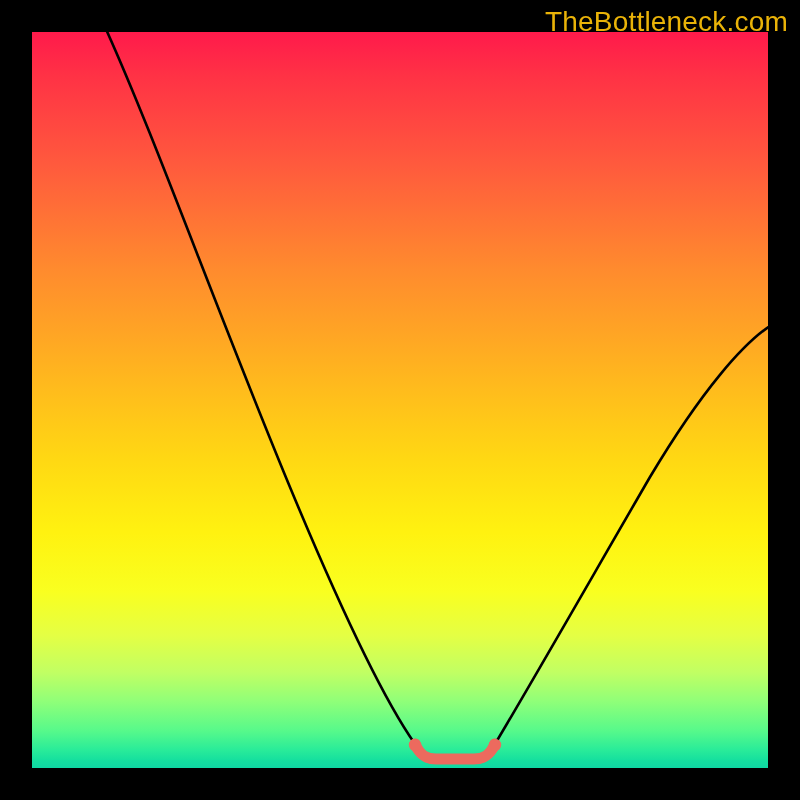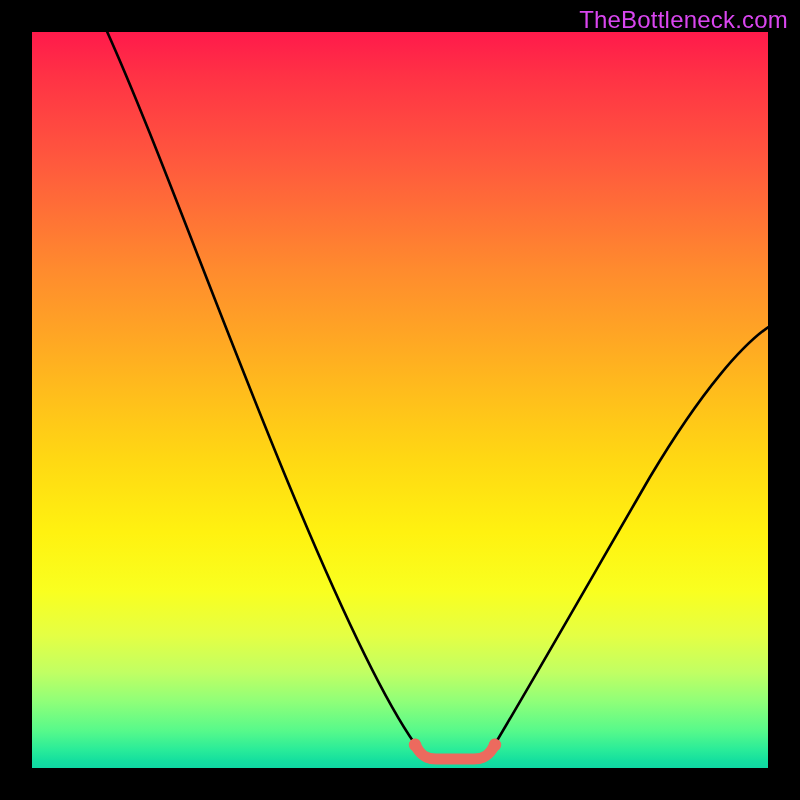--- a/index.html
+++ b/index.html
@@ -56,23 +56,23 @@
     left: 0;
     top: 0;
     width: 736px;
     height: 736px;
   }
   .watermark {
     position: absolute;
     top: 6px;
     right: 12px;
     font-family: Arial, Helvetica, sans-serif;
-    font-size: 24px;
+    font-size: 28px;
     font-weight: 500;
-    color: #d946ef;
+    color: #eab308;
     letter-spacing: 0.2px;
     user-select: none;
   }
 </style>
 </head>
 <body>
 
 <div class="frame">
   <div class="plot">
     <div class="gradient"></div>

